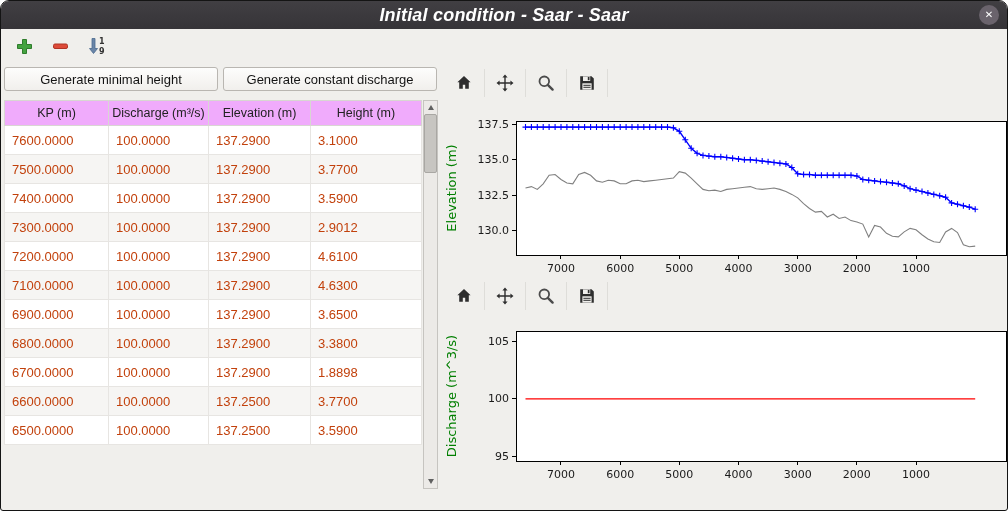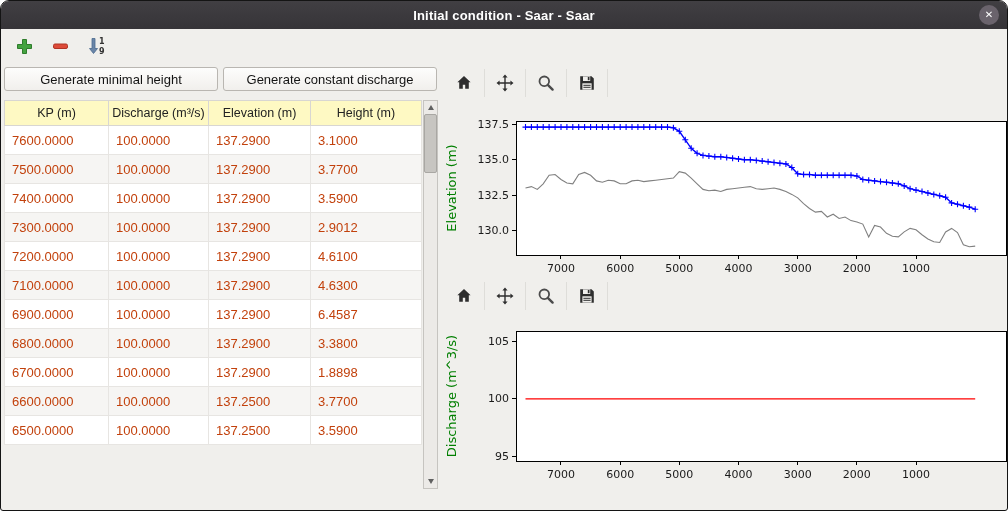--- a/index.html
+++ b/index.html
@@ -1,29 +1,29 @@
 <!DOCTYPE html>
 <html><head>
 <meta charset="utf-8">
 <style>
   html,body{margin:0;padding:0;}
   body{width:1008px;height:511px;background:#ffffff;font-family:"Liberation Sans","DejaVu Sans",sans-serif;overflow:hidden;}
   .window{position:relative;width:1008px;height:511px;box-sizing:border-box;border:1px solid #141414;border-radius:9px 9px 3px 3px;overflow:hidden;background:#f0efec;}
   .titlebar{height:28px;background:linear-gradient(#413f43,#363438);display:flex;align-items:center;justify-content:center;position:relative;}
-  .title{color:#ffffff;font-size:13px;font-weight:700;letter-spacing:.2px;}
+  .title{color:#ffffff;font-size:18px;font-weight:700;letter-spacing:.2px;font-style:italic;}
   .close-btn{position:absolute;top:4px;right:8px;width:20px;height:20px;border-radius:50%;background:#6a636c;color:#fff;display:flex;align-items:center;justify-content:center;font-size:10px;line-height:1;}
   .main-toolbar{height:34px;display:flex;align-items:center;gap:10px;padding-left:10px;}
   .tool-btn{width:26px;height:26px;display:flex;align-items:center;justify-content:center;border-radius:3px;}
   .content{display:flex;gap:5px;padding:4px 3px 0 3px;align-items:flex-start;}
   .left-panel{width:433px;flex:0 0 auto;}
   .btn-row{display:flex;gap:5px;margin-bottom:9px;}
   .gen-btn{flex:1;height:24px;font-size:13px;font-family:inherit;color:#141414;background:linear-gradient(#fdfdfc,#f1efec);border:1px solid #b9b6b1;border-radius:3px;}
   .table-area{display:flex;align-items:flex-start;}
   table{border-collapse:collapse;table-layout:fixed;width:417px;background:#fff;border:1px solid #c9c7c3;}
-  th{height:22px;font-size:12.5px;font-weight:400;text-align:center;background:#fef9c3;border:1px solid #d8d6d2;color:#222;overflow:hidden;white-space:nowrap;}
+  th{height:22px;font-size:12.5px;font-weight:400;text-align:center;background:#f0abfc;border:1px solid #d8d6d2;color:#222;overflow:hidden;white-space:nowrap;}
   td{height:28px;font-size:13px;padding:0 7px;border:1px solid #e7e5e2;color:#c2410c;overflow:hidden;white-space:nowrap;background:#fff;}
   tbody tr:nth-child(even) td{background:#f6f5f3;}
   .vscroll{width:15px;height:389px;margin-left:1px;background:#eceae7;border:1px solid #c6c4c0;box-sizing:border-box;display:flex;flex-direction:column;align-items:center;}
   .scroll-arrow{height:13px;width:100%;display:flex;align-items:center;justify-content:center;}
   .arr-up{width:0;height:0;border-left:3.5px solid transparent;border-right:3.5px solid transparent;border-bottom:5px solid #606060;}
   .arr-down{width:0;height:0;border-left:3.5px solid transparent;border-right:3.5px solid transparent;border-top:5px solid #606060;}
   .scroll-thumb{width:11px;height:57px;background:#c7c5c1;border:1px solid #a9a7a3;border-radius:2px;}
   .scroll-fill{flex:1;}
   .right-panel{flex:1;display:flex;flex-direction:column;min-width:0;}
   .mpl-toolbar{height:32px;display:flex;align-items:center;padding-left:2px;}
@@ -123,21 +123,21 @@
               <tr>
                 <td>7100.0000</td>
                 <td>100.0000</td>
                 <td>137.2900</td>
                 <td>4.6300</td>
               </tr>
               <tr>
                 <td>6900.0000</td>
                 <td>100.0000</td>
                 <td>137.2900</td>
-                <td>6.4587</td>
+                <td>3.6500</td>
               </tr>
               <tr>
                 <td>6800.0000</td>
                 <td>100.0000</td>
                 <td>137.2900</td>
                 <td>3.3800</td>
               </tr>
               <tr>
                 <td>6700.0000</td>
                 <td>100.0000</td>

